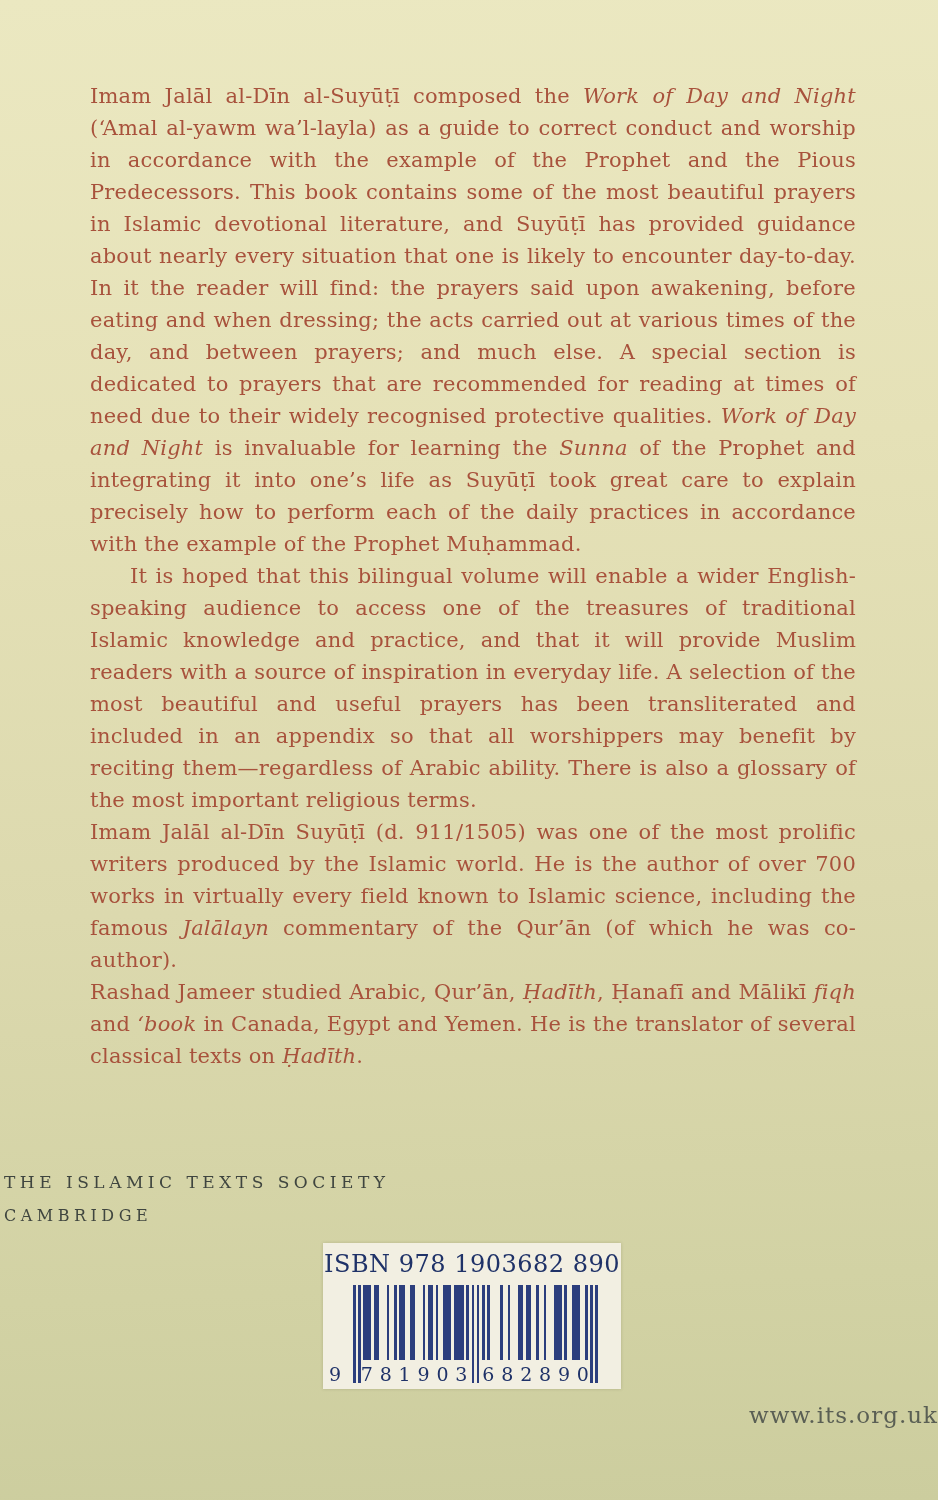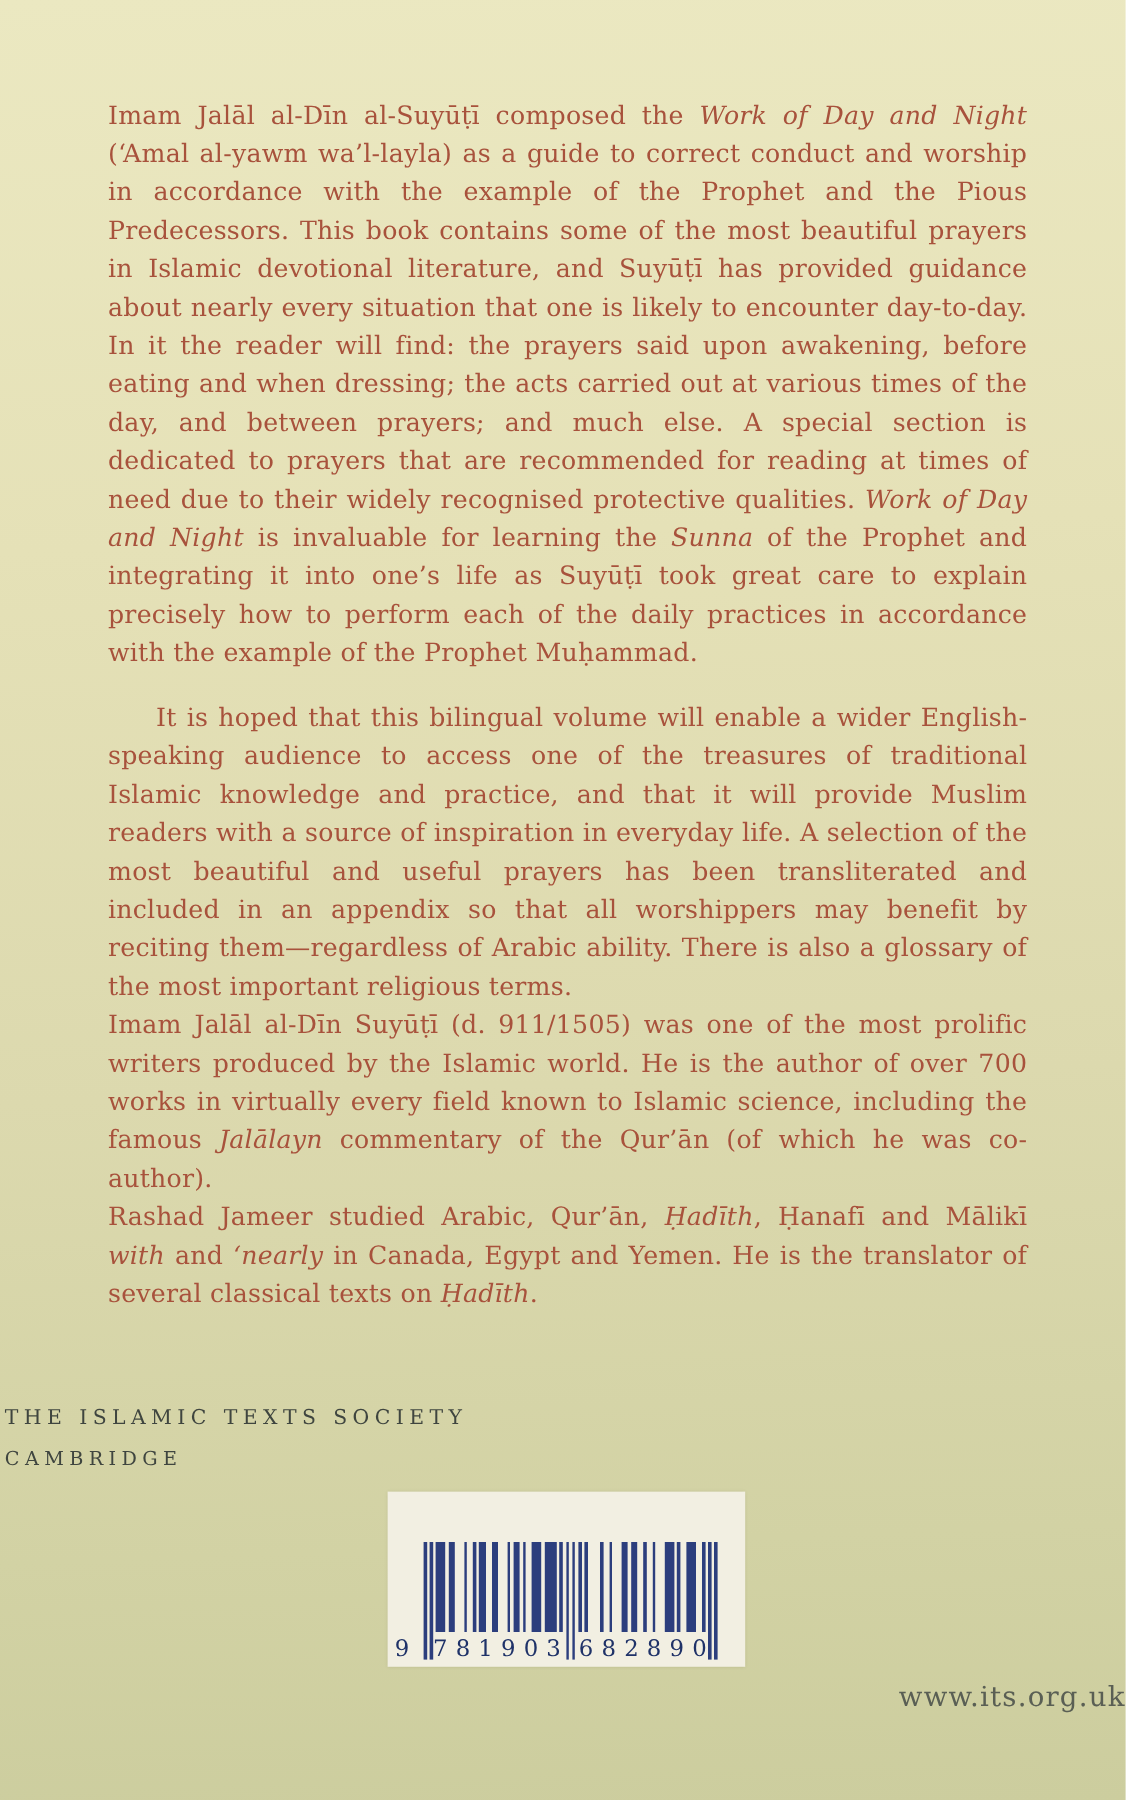--- a/index.html
+++ b/index.html
@@ -25,21 +25,21 @@
     width: 766px;
     color: var(--ink, #a8523c);
   }
   .blurb p {
     margin: 0;
     font-size: 21px;
     line-height: 32px;
     text-align: justify;
     letter-spacing: 0.2px;
   }
-  .blurb p.indent { text-indent: 40px; margin-top: 22px; }
+  .blurb p.indent { text-indent: 40px; }
   .blurb p.spaced { }
   .it { font-style: italic; }
 
   
   .publisher {
     position: absolute;
     top: 1172px;
     left: 4px;
     width: 100%;
     text-align: left;
@@ -104,29 +104,30 @@
 </style>
 </head>
 <body>
 
 <div>
 
   <div class="blurb" id="blurb">
       <p><span>Imam Jalāl al-Dīn al-Suyūṭī composed the </span><span class="it">Work of Day and Night</span><span> (‘Amal al-yawm wa’l-layla) as a guide to correct conduct and worship in accordance with the example of the Prophet and the Pious Predecessors. This book contains some of the most beautiful prayers in Islamic devotional literature, and Suyūṭī has provided guidance about nearly every situation that one is likely to encounter day-to-day. In it the reader will find: the prayers said upon awakening, before eating and when dressing; the acts carried out at various times of the day, and between prayers; and much else. A special section is dedicated to prayers that are recommended for reading at times of need due to their widely recognised protective qualities. </span><span class="it">Work of Day and Night</span><span> is invaluable for learning the </span><span class="it">Sunna</span><span> of the Prophet and integrating it into one’s life as Suyūṭī took great care to explain precisely how to perform each of the daily practices in accordance with the example of the Prophet Muḥammad.</span></p>
       <p class="indent"><span>It is hoped that this bilingual volume will enable a wider English-speaking audience to access one of the treasures of traditional Islamic knowledge and practice, and that it will provide Muslim readers with a source of inspiration in everyday life. A selection of the most beautiful and useful prayers has been transliterated and included in an appendix so that all worshippers may benefit by reciting them—regardless of Arabic ability. There is also a glossary of the most important religious terms.</span></p>
       <p class="spaced"><span>Imam Jalāl al-Dīn Suyūṭī (d. 911/1505) was one of the most prolific writers produced by the Islamic world. He is the author of over 700 works in virtually every field known to Islamic science, including the famous </span><span class="it">Jalālayn</span><span> commentary of the Qur’ān (of which he was co-author).</span></p>
-      <p class="spaced"><span>Rashad Jameer studied Arabic, Qur’ān, </span><span class="it">Ḥadīth</span><span>, Ḥanafī and Mālikī </span><span class="it">with</span><span> and </span><span class="it">‘nearly</span><span> in Canada, Egypt and Yemen. He is the translator of several classical texts on </span><span class="it">Ḥadīth</span><span>.</span></p>
+      <p class="spaced"><span>Rashad Jameer studied Arabic, Qur’ān, </span><span class="it">Ḥadīth</span><span>, Ḥanafī and Mālikī </span><span class="it">fiqh</span><span> and </span><span class="it">‘book</span><span> in Canada, Egypt and Yemen. He is the translator of several classical texts on </span><span class="it">Ḥadīth</span><span>.</span></p>
     </div>
 
   <div class="publisher">
     <div class="pub-name">THE ISLAMIC TEXTS SOCIETY</div>
     <div class="pub-city">CAMBRIDGE</div>
   </div>
 
   <div class="barcode-label">
+    <div class="isbn-line">ISBN 978 1903682 890</div>
     <div class="bars" id="bars">
       <div class="bc-num bc-first">9</div>
       <div class="bc-num bc-left" id="bcLeft">
           <span>7</span>
           <span>8</span>
           <span>1</span>
           <span>9</span>
           <span>0</span>
           <span>3</span>
         </div>

